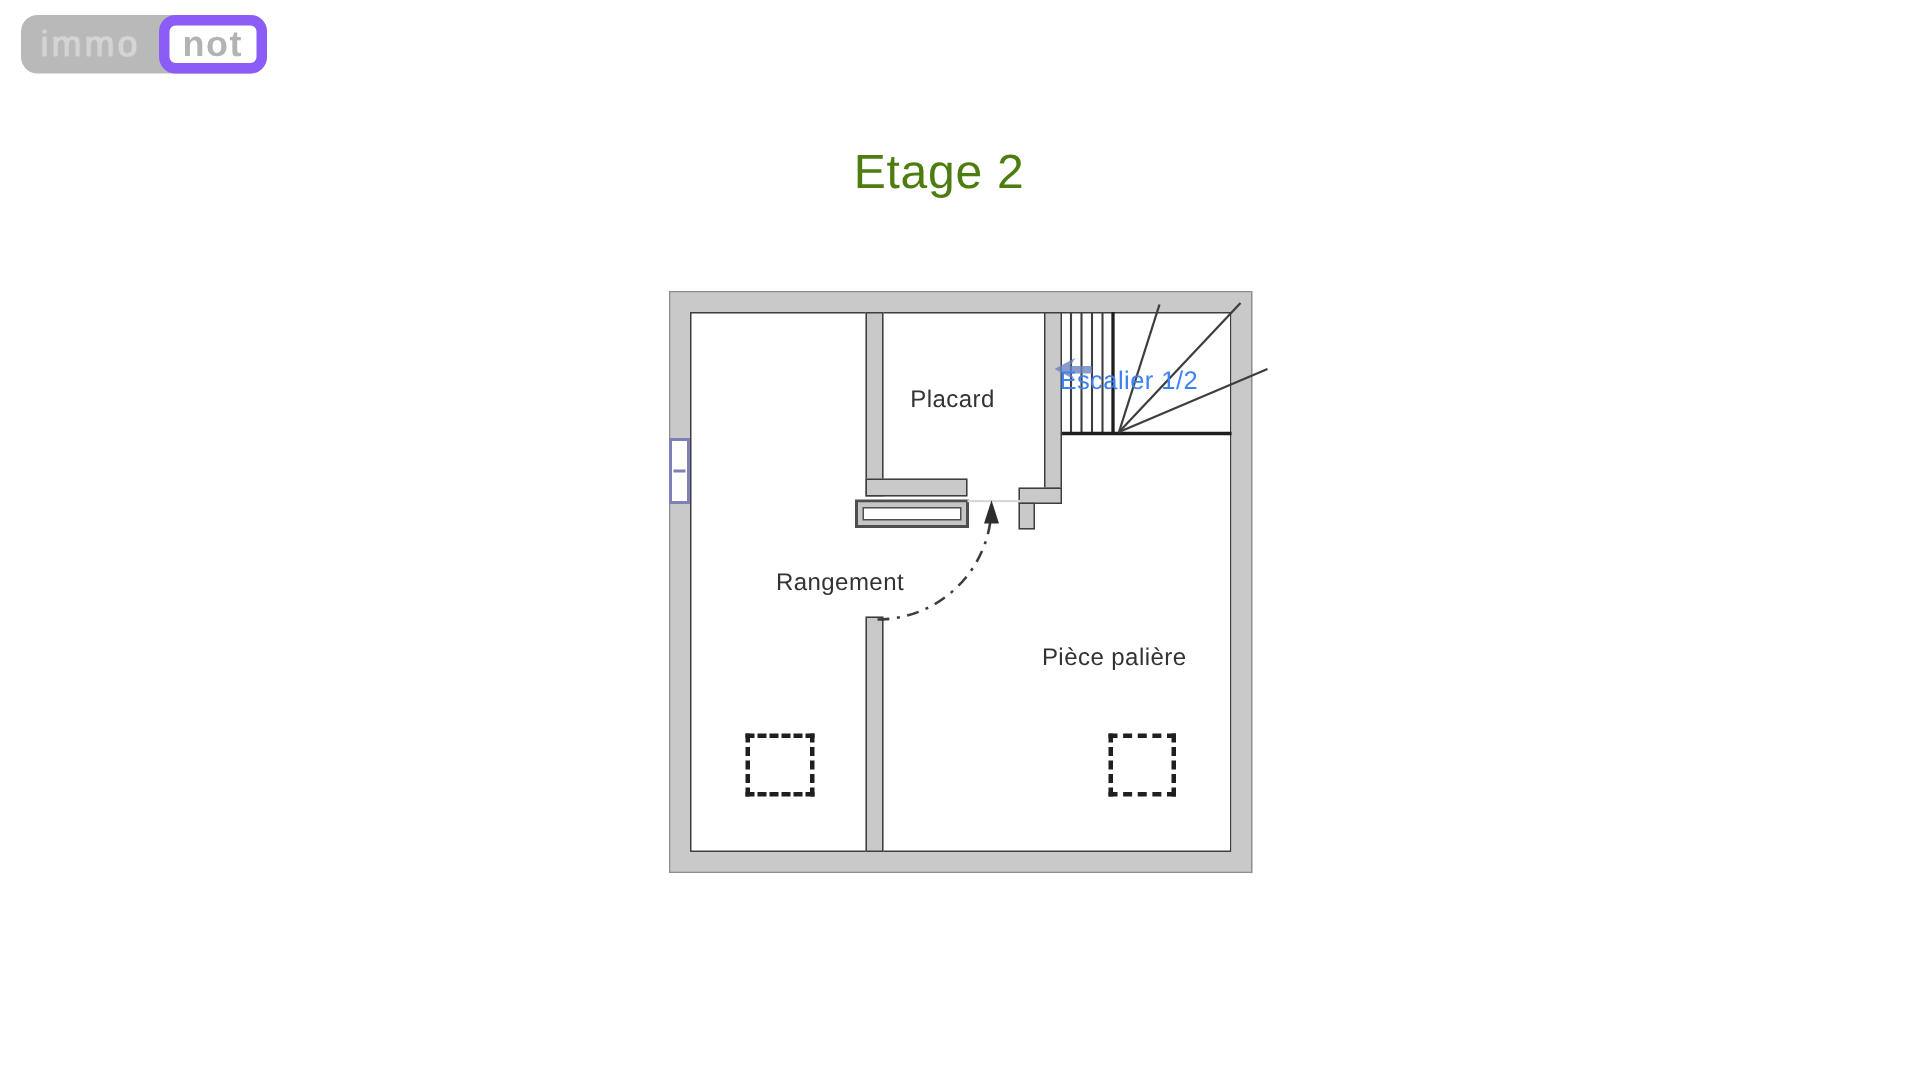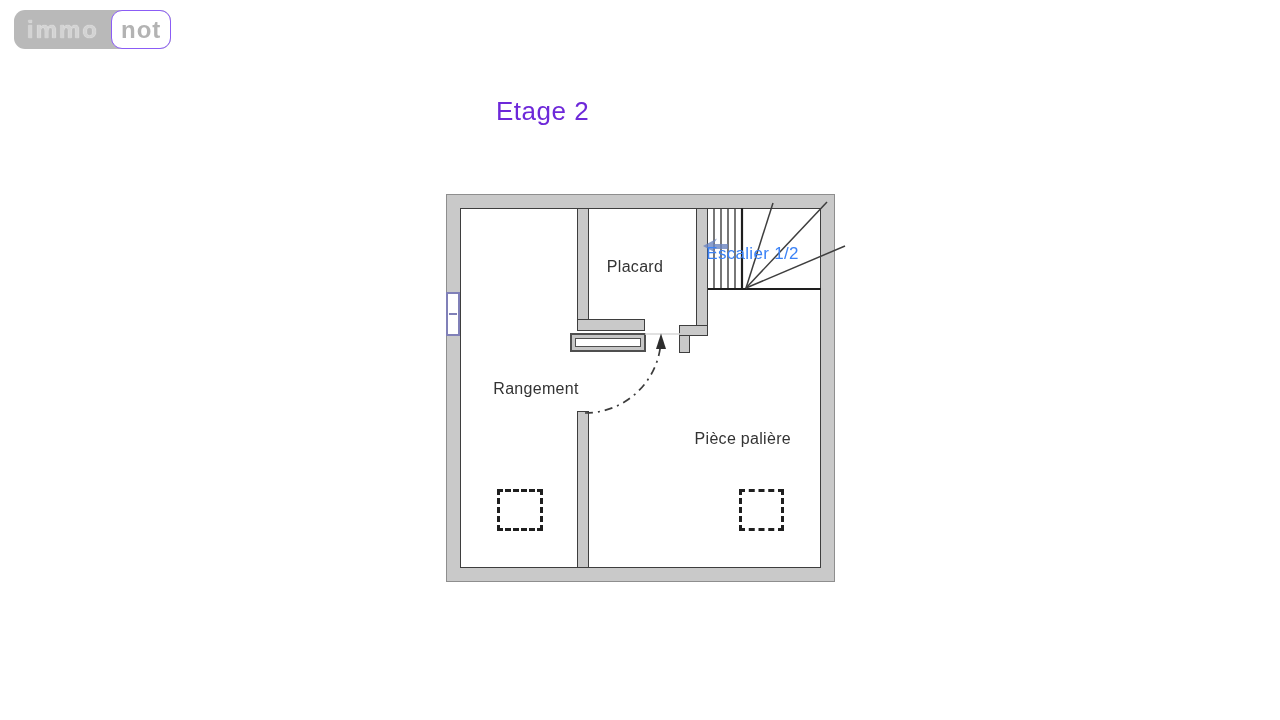--- a/index.html
+++ b/index.html
@@ -3,29 +3,29 @@
 <meta charset="utf-8">
 <style>
   html,body{margin:0;padding:0;background:#fff;}
   .canvas{position:relative;width:1280px;height:720px;background:#ffffff;overflow:hidden;
           font-family:"Liberation Sans","DejaVu Sans",sans-serif;}
 
   
   .logo{position:absolute;left:14px;top:10px;height:39px;display:flex;align-items:stretch;
         background:#b9b9b9;border-radius:11px;}
   .logo-immo{display:flex;align-items:center;padding:0 12px 0 13px;color:#d3d3d3;
-             font-size:24px;font-weight:700;letter-spacing:2px;
+             font-size:24px;font-weight:400;letter-spacing:2px;
              text-shadow:0 0 1px #ffffff;}
-  .logo-not{display:flex;align-items:center;background:#ffffff;border:1px solid #8b5cf6;
+  .logo-not{display:flex;align-items:center;background:#ffffff;border:7px solid #8b5cf6;
             border-radius:11px;padding:0 9px;color:#b3b3b3;font-size:24px;font-weight:700;
             letter-spacing:1px;box-sizing:border-box;}
 
   
-  .title{position:absolute;left:496px;top:96px;width:260px;text-align:left;
-         color:#6d28d9;font-size:26px;letter-spacing:0.5px;}
+  .title{position:absolute;left:496px;top:96px;width:260px;text-align:center;
+         color:#4d7c0f;font-size:32px;letter-spacing:0.5px;}
 
   
   .outer-wall{position:absolute;left:447px;top:195px;width:387px;height:386px;
               box-sizing:border-box;border:13px solid #c9c9c9;outline:1px solid #8e8e8e;
               box-shadow:inset 0 0 0 1px #3e3e3e;}
   .wall{position:absolute;background:#c9c9c9;border:1px solid #3e3e3e;box-sizing:border-box;}
   .w-placard-left{left:577px;top:208px;width:12px;height:123px;}
   .w-placard-bottom{left:577px;top:319px;width:68px;height:12px;}
   .w-placard-right{left:696px;top:208px;width:12px;height:118px;}
   .w-jamb-h{left:679px;top:325px;width:29px;height:11px;}
@@ -42,21 +42,21 @@
 
   
   .dashed-sq{position:absolute;border:3px dashed #1f1f1f;background:#fff;box-sizing:border-box;}
   .dsq-left{left:497px;top:489px;width:46px;height:42px;}
   .dsq-right{left:739px;top:489px;width:45px;height:42px;}
 
   
   .room-label{position:absolute;color:#333;font-size:16px;white-space:nowrap;
               text-align:center;letter-spacing:0.3px;}
   .lbl-placard{left:585px;top:258px;width:100px;}
-  .lbl-rangement{left:476px;top:380px;width:120px;}
+  .lbl-rangement{left:500px;top:380px;width:120px;}
   .lbl-paliere{left:641px;top:430px;width:150px;text-align:right;}
   .lbl-escalier{left:695px;top:244px;width:115px;font-size:17px;color:#3b82f6;z-index:5;}
 
   svg.overlay{position:absolute;left:0;top:0;width:1280px;height:720px;pointer-events:none;}
 </style>
 </head>
 <body>
 
 <div class="canvas">
 

